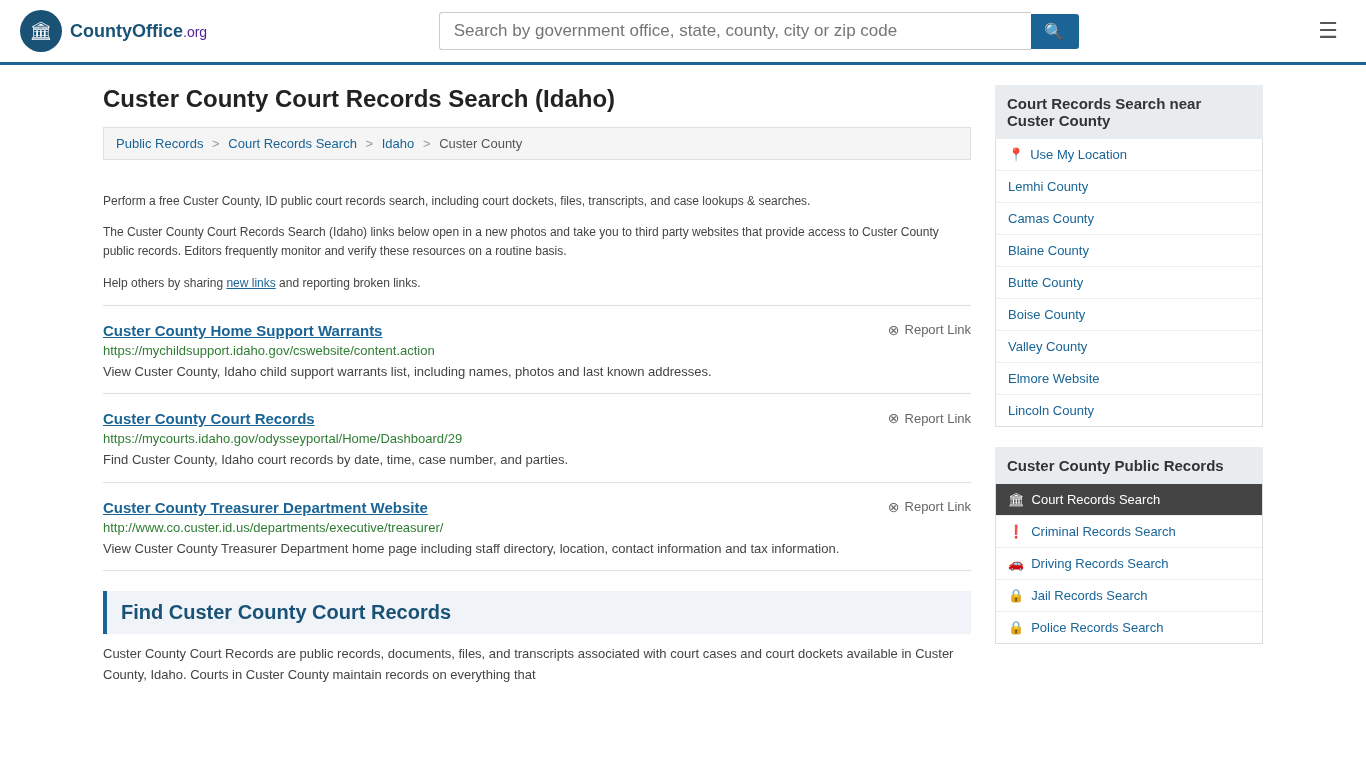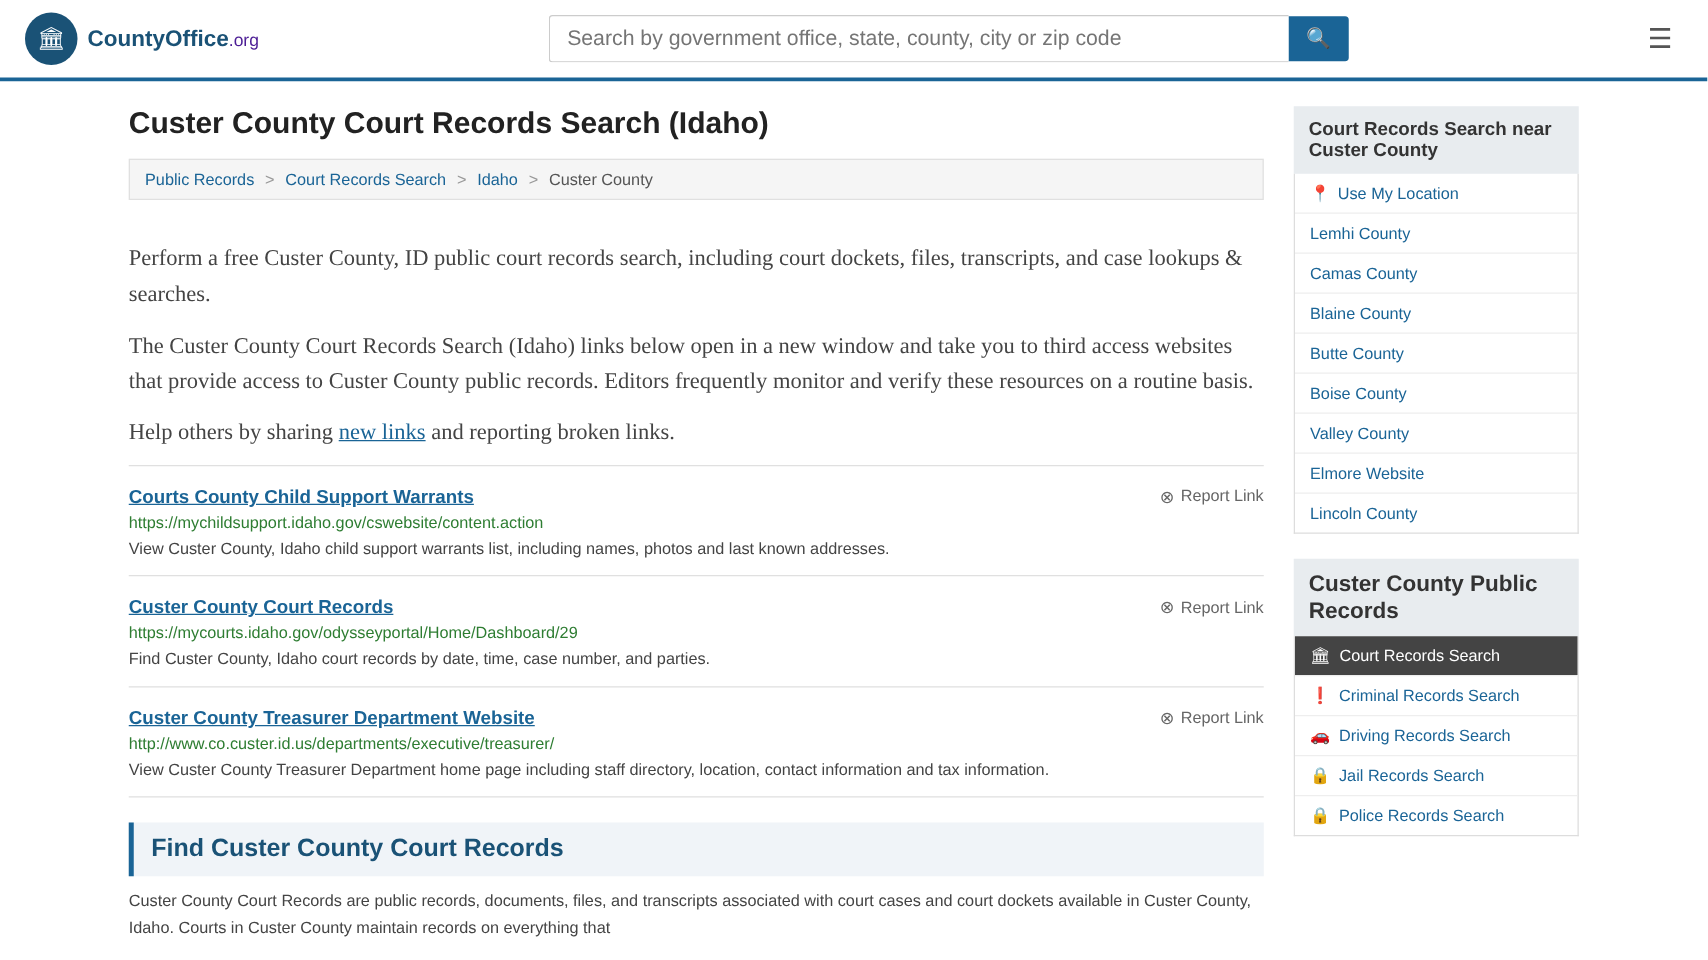--- a/index.html
+++ b/index.html
@@ -99,25 +99,24 @@
       margin-bottom: 32px;
       border: 1px solid #e0e0e0;
     }
     #breadcrumb a {
       color: #1a6496;
       text-decoration: none;
     }
     #breadcrumb .sep { margin: 0 5px; color: #999; }
 
     .desc-para {
-      font-size: 18px;
+      font-size: 12px;
       color: #444;
       line-height: 1.6;
       margin-bottom: 12px;
-      font-family: Liberation Serif, serif;
     }
     .desc-para a {
       color: #1a6496;
       text-decoration: underline;
     }
 
     
     .result-card {
       border-top: 1px solid #e0e0e0;
       padding: 16px 0 12px 0;
@@ -175,21 +174,21 @@
       margin-bottom: 10px;
     }
     #find-desc {
       font-size: 13px;
       color: #444;
       line-height: 1.6;
     }
 
     
     #sidebar {
-      width: 228px;
+      width: 268px;
       min-width: 220px;
     }
 
     .sidebar-section {
       margin-bottom: 20px;
     }
     .sidebar-section-title {
       font-size: 15px;
       font-weight: bold;
       color: #333;
@@ -217,21 +216,21 @@
       display: flex;
       align-items: center;
       gap: 6px;
       color: #1a6496;
     }
 
     .sidebar-sub-section {
       margin-top: 6px;
     }
     .sidebar-sub-title {
-      font-size: 18px;
+      font-size: 15px;
       font-weight: bold;
       color: #333;
       background: #e8ecef;
       padding: 10px 12px;
       margin-bottom: 0;
     }
     .sidebar-sub-list {
       list-style: none;
       border: 1px solid #ddd;
       border-top: none;
@@ -290,29 +289,29 @@
       <a href="#">Public Records</a>
       <span class="sep">&gt;</span>
       <a href="#">Court Records Search</a>
       <span class="sep">&gt;</span>
       <a href="#">Idaho</a>
       <span class="sep">&gt;</span>
       <span>Custer County</span>
     </div>
 
     <p class="desc-para">Perform a free Custer County, ID public court records search, including court dockets, files, transcripts, and case lookups &amp; searches.</p>
-    <p class="desc-para">The Custer County Court Records Search (Idaho) links below open in a new window and take you to third access websites that provide access to Custer County public records. Editors frequently monitor and verify these resources on a routine basis.</p>
+    <p class="desc-para">The Custer County Court Records Search (Idaho) links below open in a new photos and take you to third party websites that provide access to Custer County public records. Editors frequently monitor and verify these resources on a routine basis.</p>
     <p class="desc-para">
       <span>Help others by sharing </span><a href="#">new links</a><span> and reporting broken links.</span>
     </p>
 
     <div id="results-list">
         <div class="result-card">
     <div class="result-header">
-      <a class="result-title" href="#">Courts County Child Support Warrants</a>
+      <a class="result-title" href="#">Custer County Home Support Warrants</a>
       <div class="report-link-btn">
         <span class="report-icon">⊗</span>
         <span>Report Link</span>
       </div>
     </div>
     <div class="result-url">https://mychildsupport.idaho.gov/cswebsite/content.action</div>
     <div class="result-desc">View Custer County, Idaho child support warrants list, including names, photos and last known addresses.</div>
   </div>
         <div class="result-card">
     <div class="result-header">

